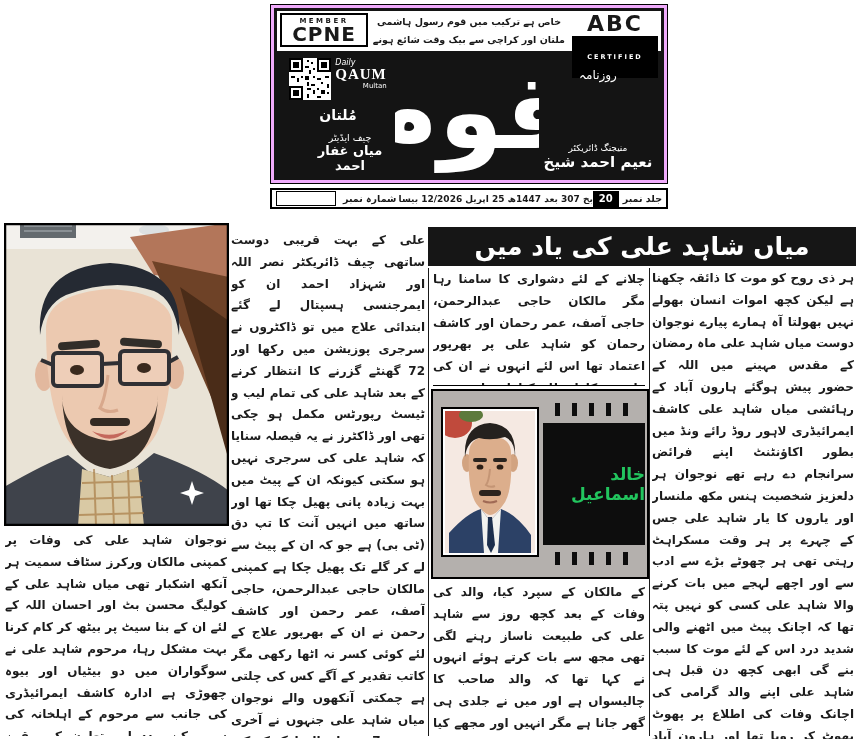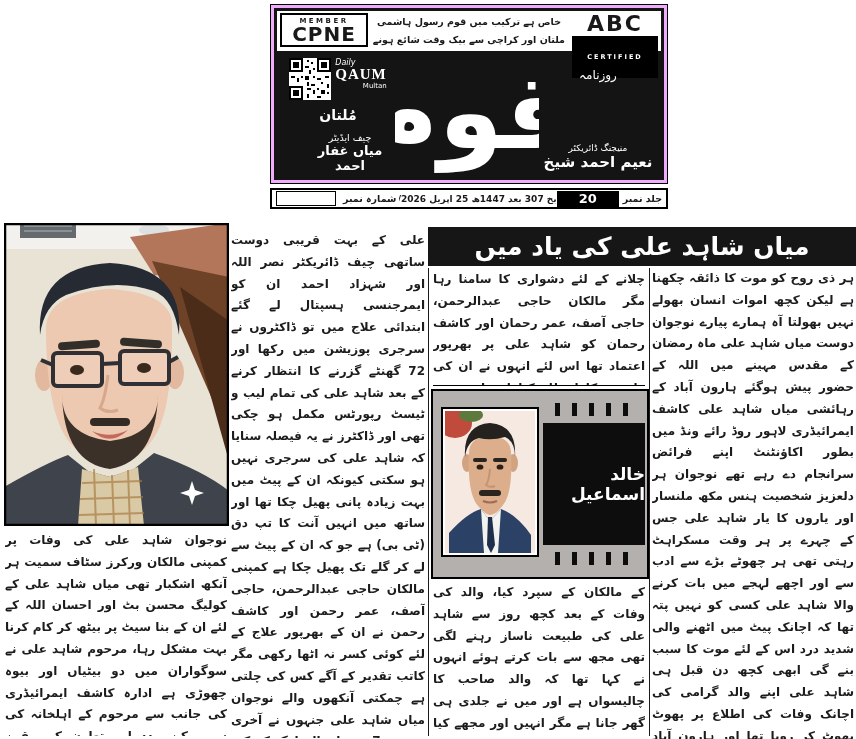--- a/index.html
+++ b/index.html
@@ -37,41 +37,41 @@
   .roznama{font-size:12px;font-weight:normal;}
   .md-block{margin-top:auto;}
   .md-label{font-size:9px;}
   .md-name{font-size:15px;font-weight:bold;}
 
   
   .datebar{position:absolute;left:270px;top:188px;width:398px;height:21px;border:2px solid #000;
            box-sizing:border-box;background:#fff;display:flex;align-items:center;direction:rtl;
            font-size:9.5px;font-weight:bold;}
   .vol-label{padding:0 4px;white-space:nowrap;}
-  .vol-num{background:#000;color:#fff;font-size:13px;padding:0 22px;line-height:16px;}
+  .vol-num{background:#000;color:#fff;font-size:10px;padding:0 6px;line-height:16px;}
   .date-text{flex:1;text-align:center;white-space:nowrap;overflow:hidden;font-size:9px;}
   .issue-label{padding:0 3px;white-space:nowrap;}
   .issue-box{width:58px;height:13px;border:1px solid #000;background:#fff;margin:0 4px;}
 
   
   .headline-bar{position:absolute;left:428px;top:227px;width:428px;height:39px;background:#161616;
                 display:flex;align-items:center;justify-content:center;}
   .headline{color:#fff;font-size:25px;font-weight:bold;direction:rtl;white-space:nowrap;}
 
   
   .photo-left{position:absolute;left:4px;top:223px;width:225px;height:303px;}
   .photo-left svg{display:block;}
 
   
   .author-box{position:absolute;left:431px;top:389px;width:218px;height:190px;background:#b4b0ad;
               border:2px solid #000;box-sizing:border-box;}
   .author-photo{position:absolute;left:8px;top:16px;width:98px;height:150px;border:2px solid #000;
                 background:#fff;padding:2px;box-sizing:border-box;}
   .name-plate{position:absolute;left:110px;right:2px;top:32px;height:122px;background:#0d0d0d;
-              display:flex;flex-direction:column;justify-content:space-around;align-items:center;color:#ffffff;}
+              display:flex;flex-direction:column;justify-content:space-around;align-items:center;color:#22c55e;}
   .author-name{font-size:17px;font-weight:bold;direction:rtl;}
   .author-phone{font-size:15.5px;font-weight:bold;letter-spacing:0.5px;}
   .ticks{position:absolute;display:flex;gap:12px;}
   .ticks.top{left:122px;top:12px;}
   .ticks.bottom{left:122px;bottom:12px;}
   .tick{width:5px;height:13px;background:#0d0d0d;}
 
   
   .urdu-col{position:absolute;direction:rtl;text-align:justify;font-size:12px;line-height:21.8px;
             font-weight:bold;color:#1c1c1c;overflow:hidden;}

